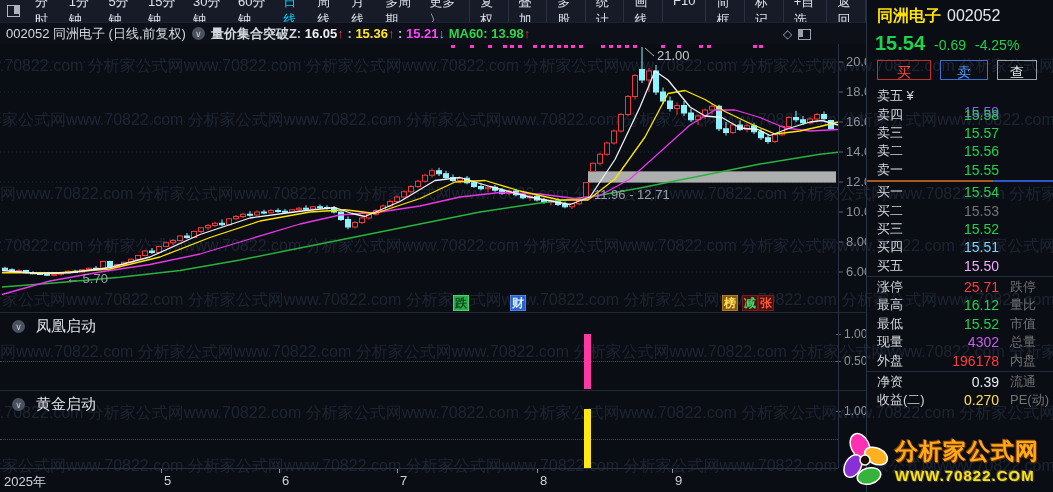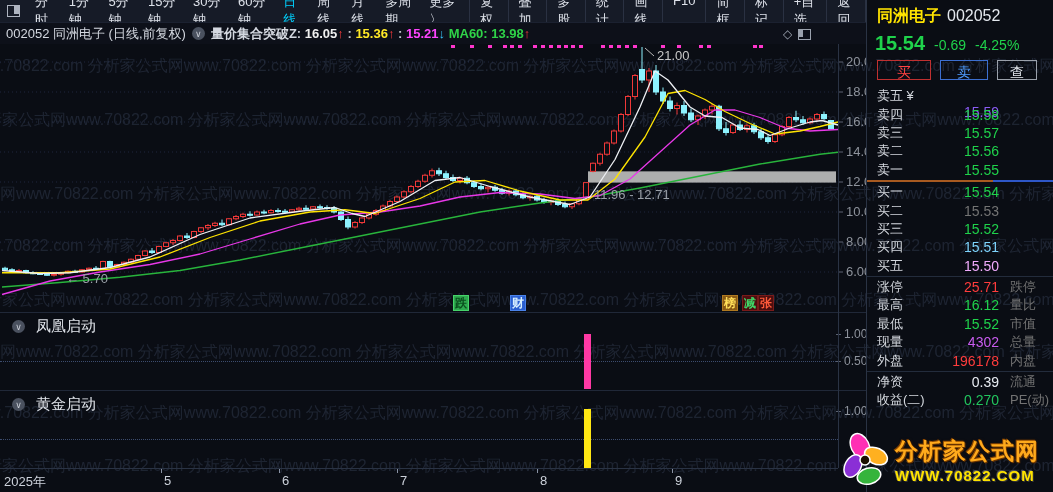--- a/index.html
+++ b/index.html
@@ -561,21 +561,21 @@
           <span class="blbl2">内盘</span>
         </div>
         <div class="statdiv"></div>
         <div class="brow">
           <span class="blbl">净资</span>
           <span class="bval" style="color: rgb(232, 236, 242);">0.39</span>
           <span class="blbl2">流通</span>
         </div>
         <div class="brow">
           <span class="blbl">收益(二)</span>
-          <span class="bval" style="color: #22c55e;">0.270</span>
+          <span class="bval" style="color: #fde047;">0.270</span>
           <span class="blbl2">PE(动)</span>
         </div>
       </div>
   </div>
 
   <div class="logo">
     <svg width="48" height="56" viewBox="0 0 48 56">
       <ellipse cx="17" cy="14" rx="9" ry="13" fill="#ff2fb4" stroke="#fff" stroke-width="1.5" transform="rotate(-25 17 14)"></ellipse>
       <ellipse cx="10" cy="34" rx="8" ry="12" fill="#8a2fd6" stroke="#fff" stroke-width="1.5" transform="rotate(28 10 34)"></ellipse>
       <ellipse cx="26" cy="44" rx="8" ry="12" fill="#35b43c" stroke="#fff" stroke-width="1.5" transform="rotate(75 26 44)"></ellipse>

